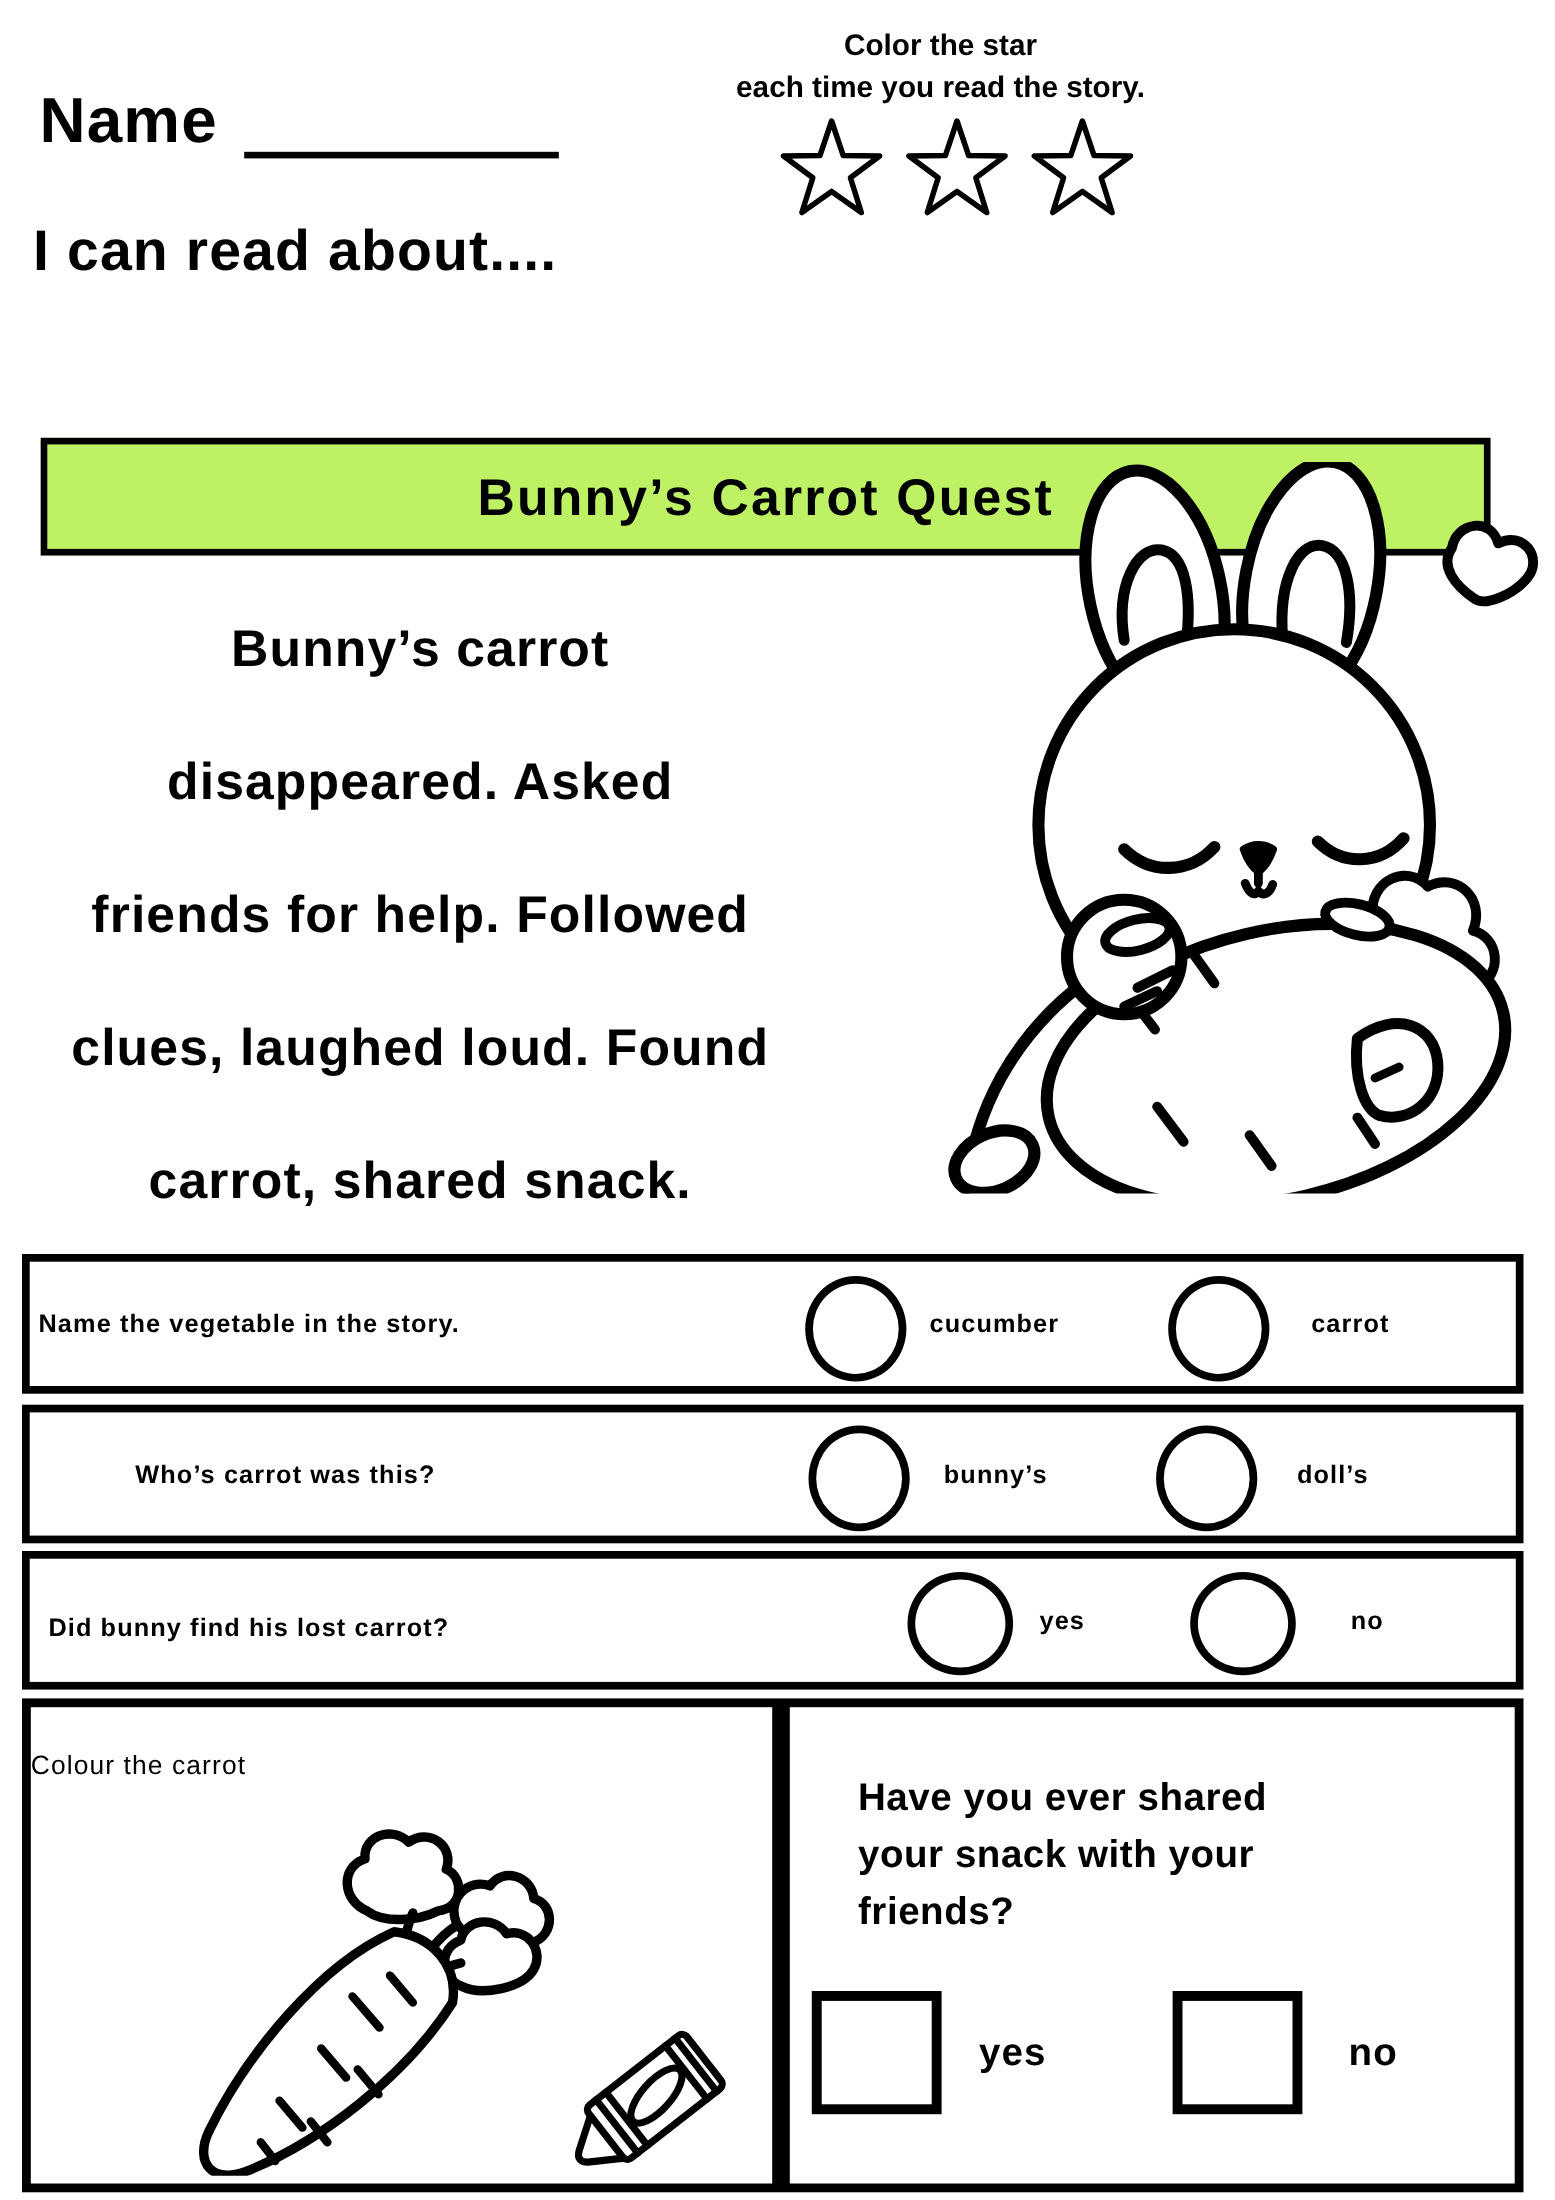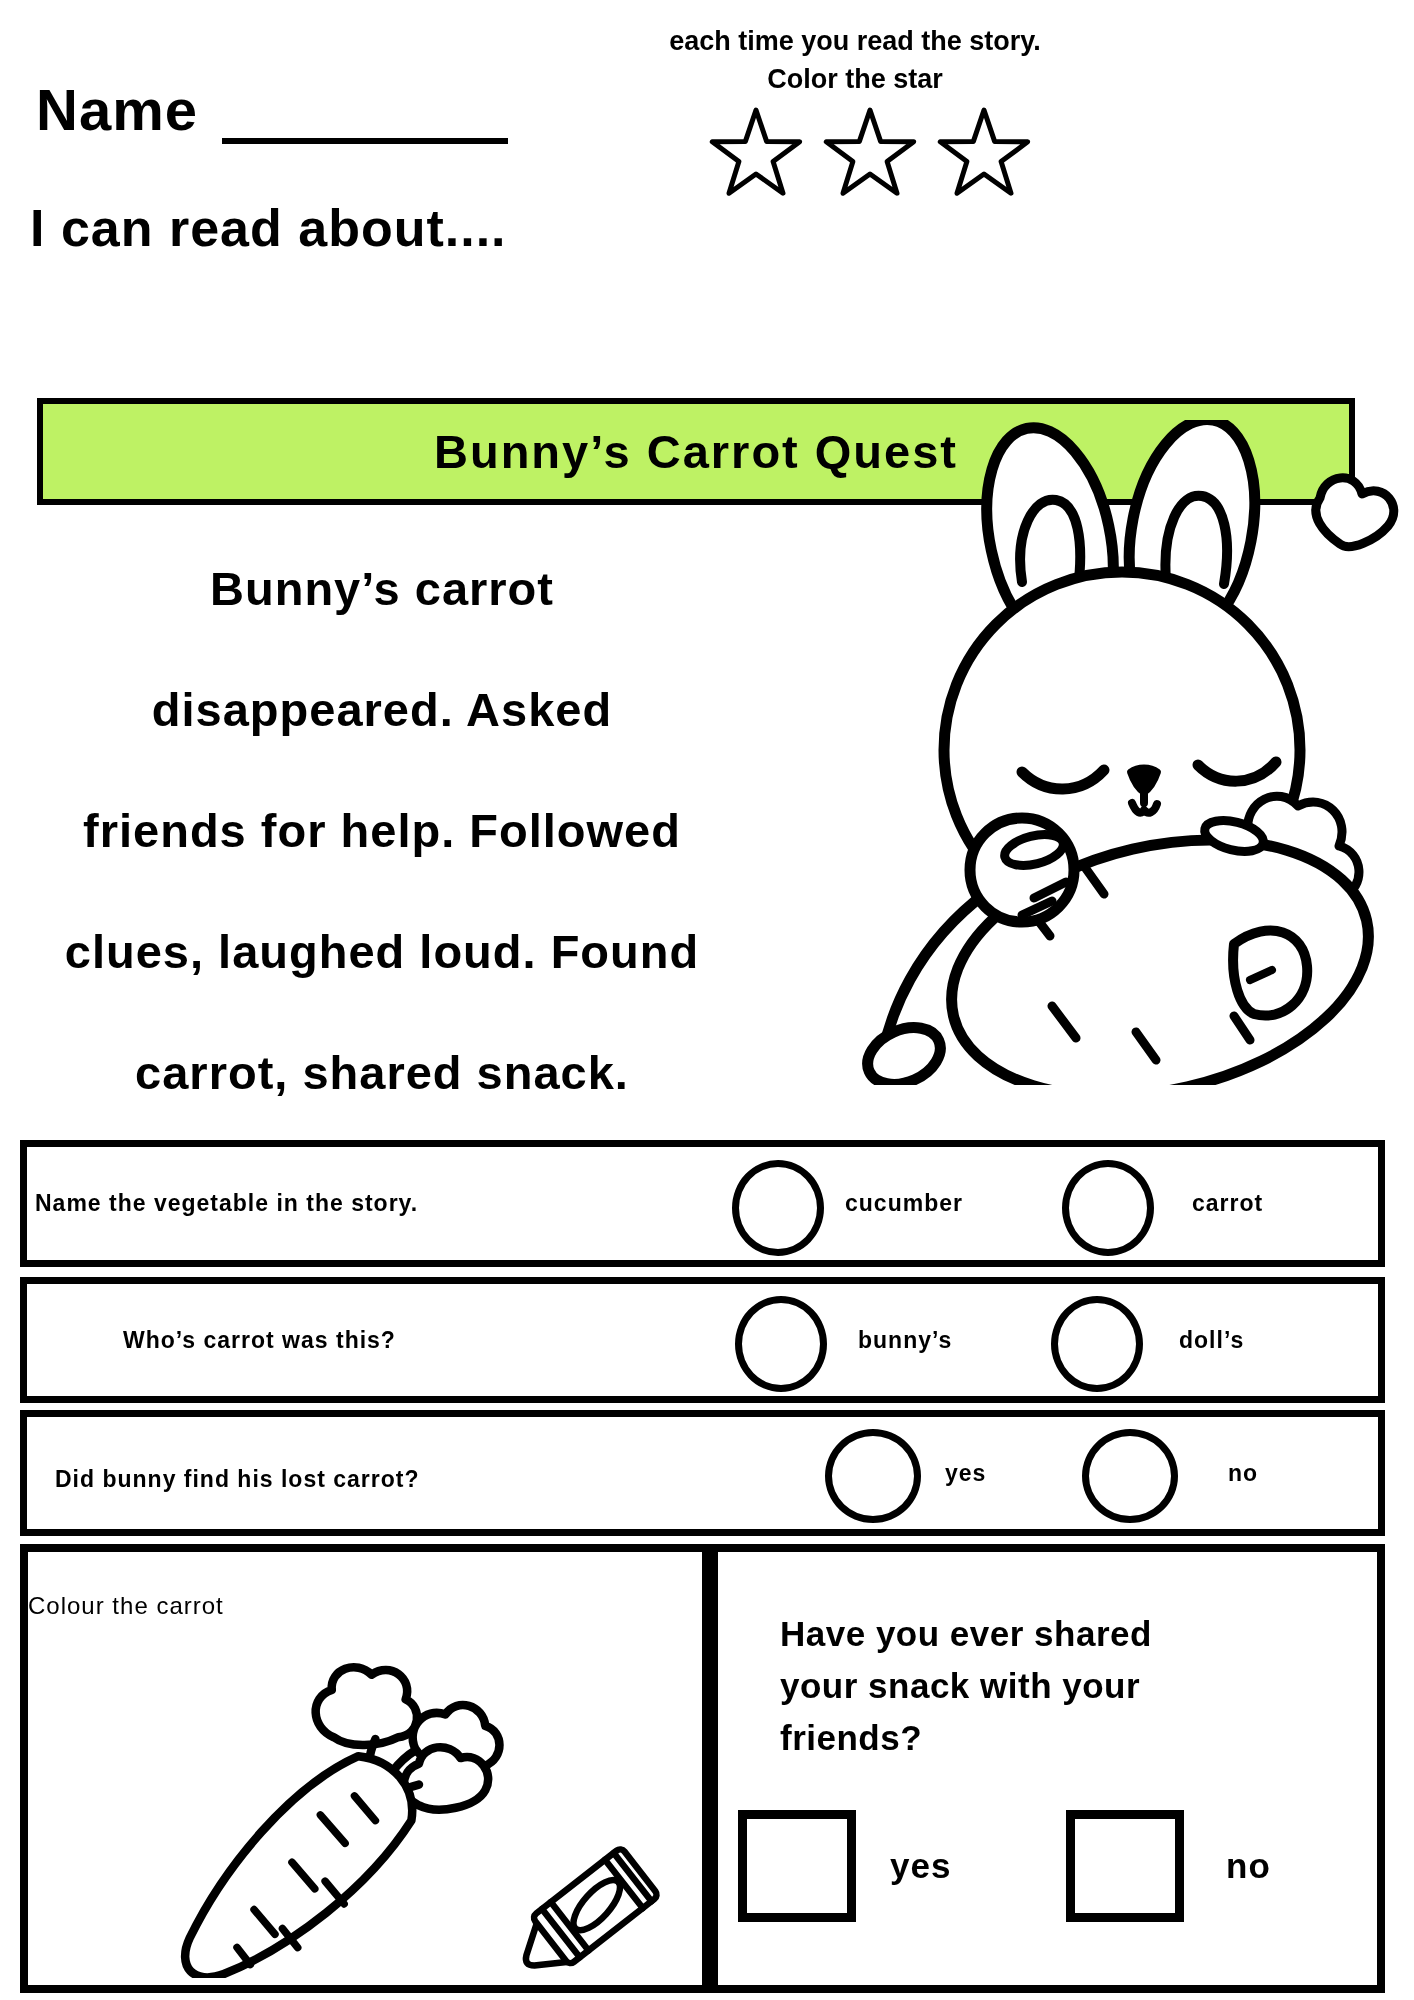--- a/index.html
+++ b/index.html
@@ -77,21 +77,21 @@
   .q1-l1     { left: 818px; }
   .q1-c2     { left: 1035px; top: 13px; }
   .q1-l2     { left: 1165px; }
   
   .q2-text   { left: 96px; }
   .q2-c1     { left: 708px; top: 12px; }
   .q2-l1     { left: 831px; }
   .q2-c2     { left: 1024px; top: 12px; }
   .q2-l2     { left: 1152px; }
   
-  .q3-text   { left: 28px; margin-top: 12px; }
+  .q3-text   { left: 17px; margin-top: 12px; }
   .q3-c1     { left: 798px; top: 12px; width: 96px; height: 94px; }
   .q3-l1     { left: 918px; }
   .q3-c2     { left: 1055px; top: 12px; width: 96px; height: 94px; }
   .q3-l2     { left: 1201px; }
   
   .panel {
     position: absolute; top: 1544px; height: 449px;
     border: 8px solid #000; background: #fff;
   }
   .panel-colour { left: 20px;  width: 690px; }
@@ -124,22 +124,22 @@
 </style>
 </head>
 <body>
 
 <div class="page">
 
   <div class="name-label">Name</div>
   <div class="name-line"></div>
 
   <div class="star-instr">
+    <div>Color the star</div>
     <div>each time you read the story.</div>
-    <div>Color the star</div>
   </div>
 
   <div class="stars">
     <svg viewBox="0 0 100 100">
       <polygon class="ink" stroke-width="5" stroke-linejoin="round" points="50,4 60.6,35.4 93.7,35.8 67.1,55.6 77,87.2 50,68 23,87.2 32.9,55.6 6.3,35.8 39.4,35.4"></polygon>
     </svg>
     <svg viewBox="0 0 100 100">
       <polygon class="ink" stroke-width="5" stroke-linejoin="round" points="50,4 60.6,35.4 93.7,35.8 67.1,55.6 77,87.2 50,68 23,87.2 32.9,55.6 6.3,35.8 39.4,35.4"></polygon>
     </svg>
     <svg viewBox="0 0 100 100">

